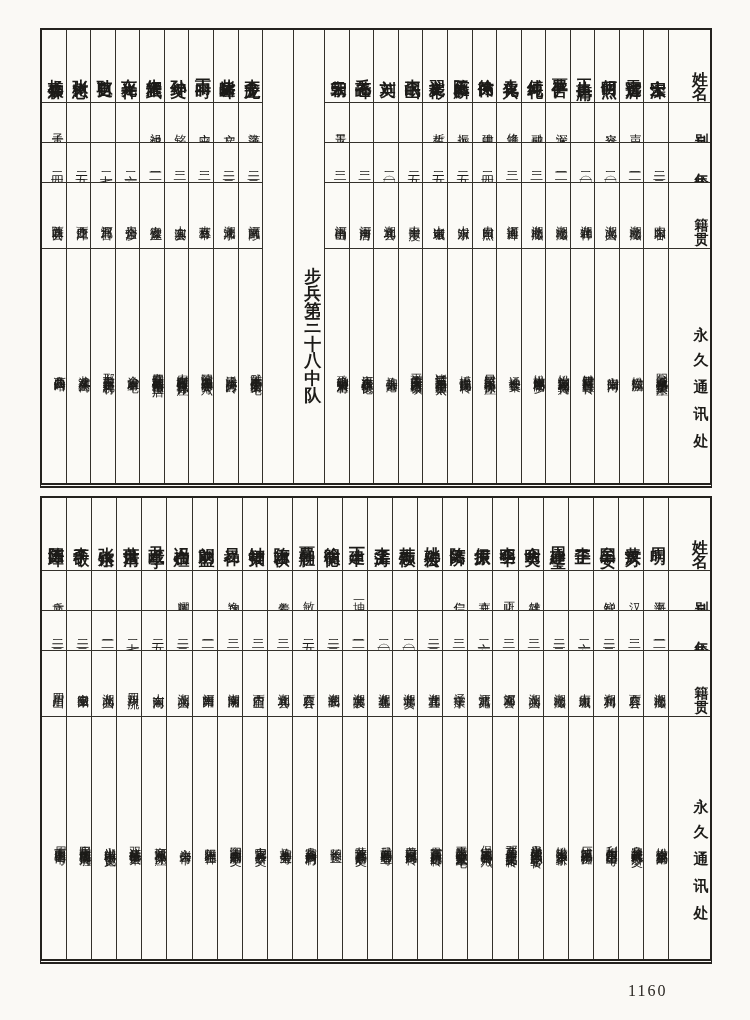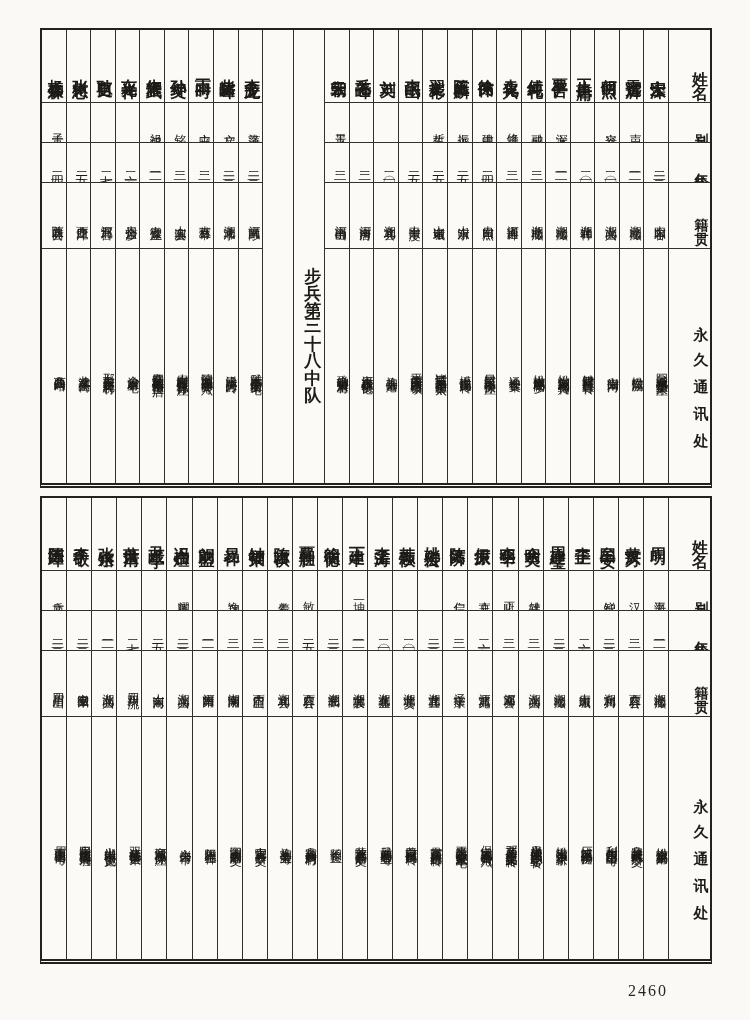--- a/index.html
+++ b/index.html
@@ -442,14 +442,14 @@
   </div>
       <div class="col person">
     <div class="cell v name">陈国璋</div>
     <div class="cell v alias">文质</div>
     <div class="cell v age">二三</div>
     <div class="cell v origin">四川眉山</div>
     <div class="cell v address">眉山下西街三十四号</div>
   </div>
     </div>
 
-  <div class="page-number">2460</div>
+  <div class="page-number">1160</div>
 </div>
 
 </body></html>

